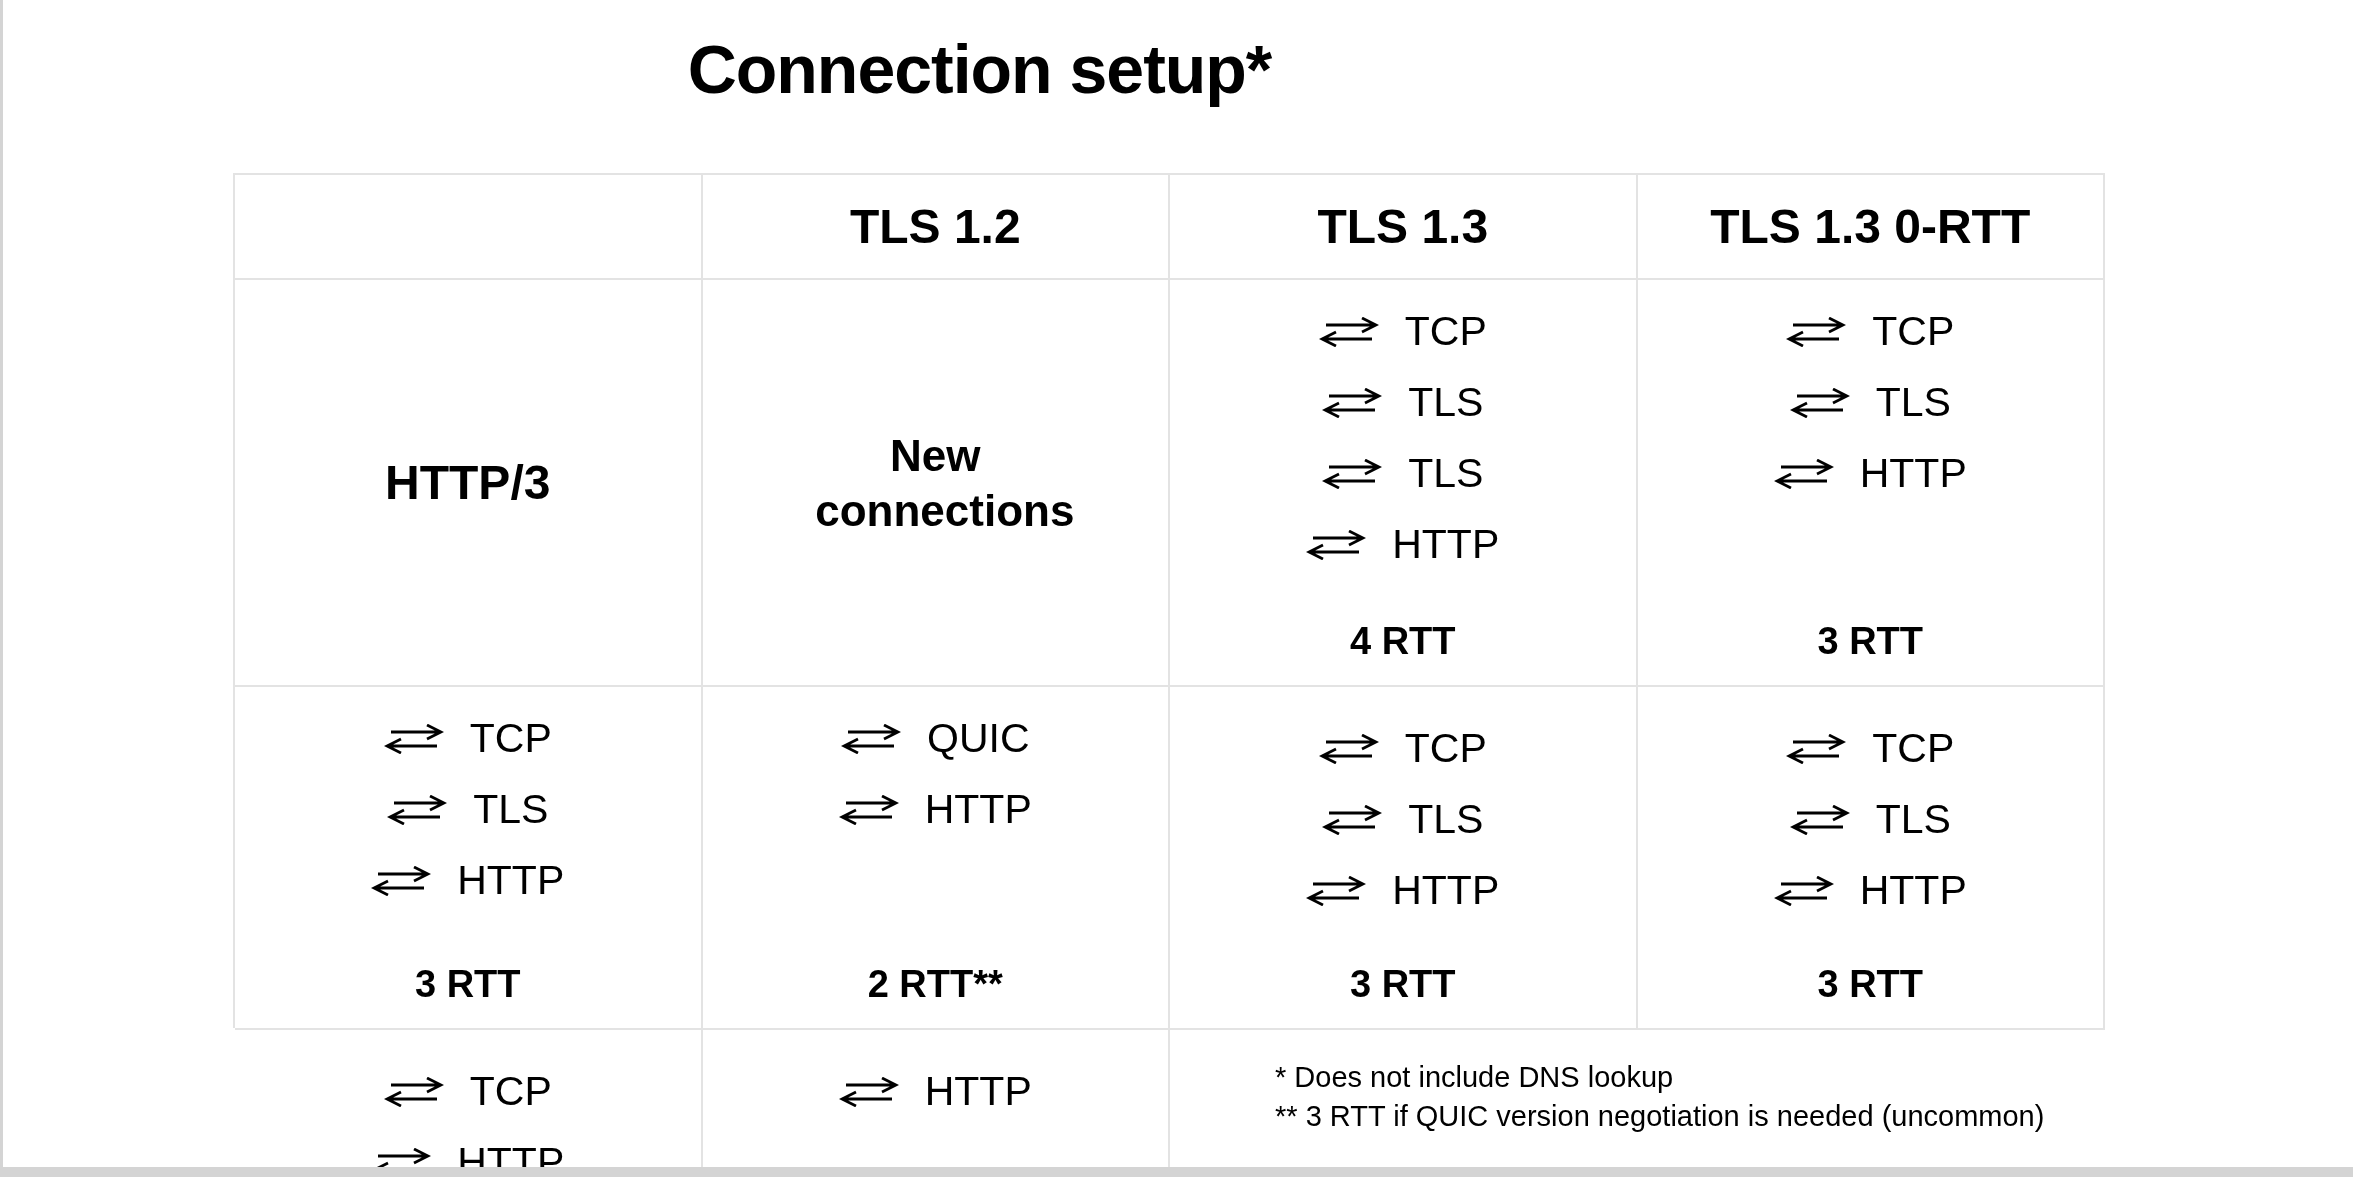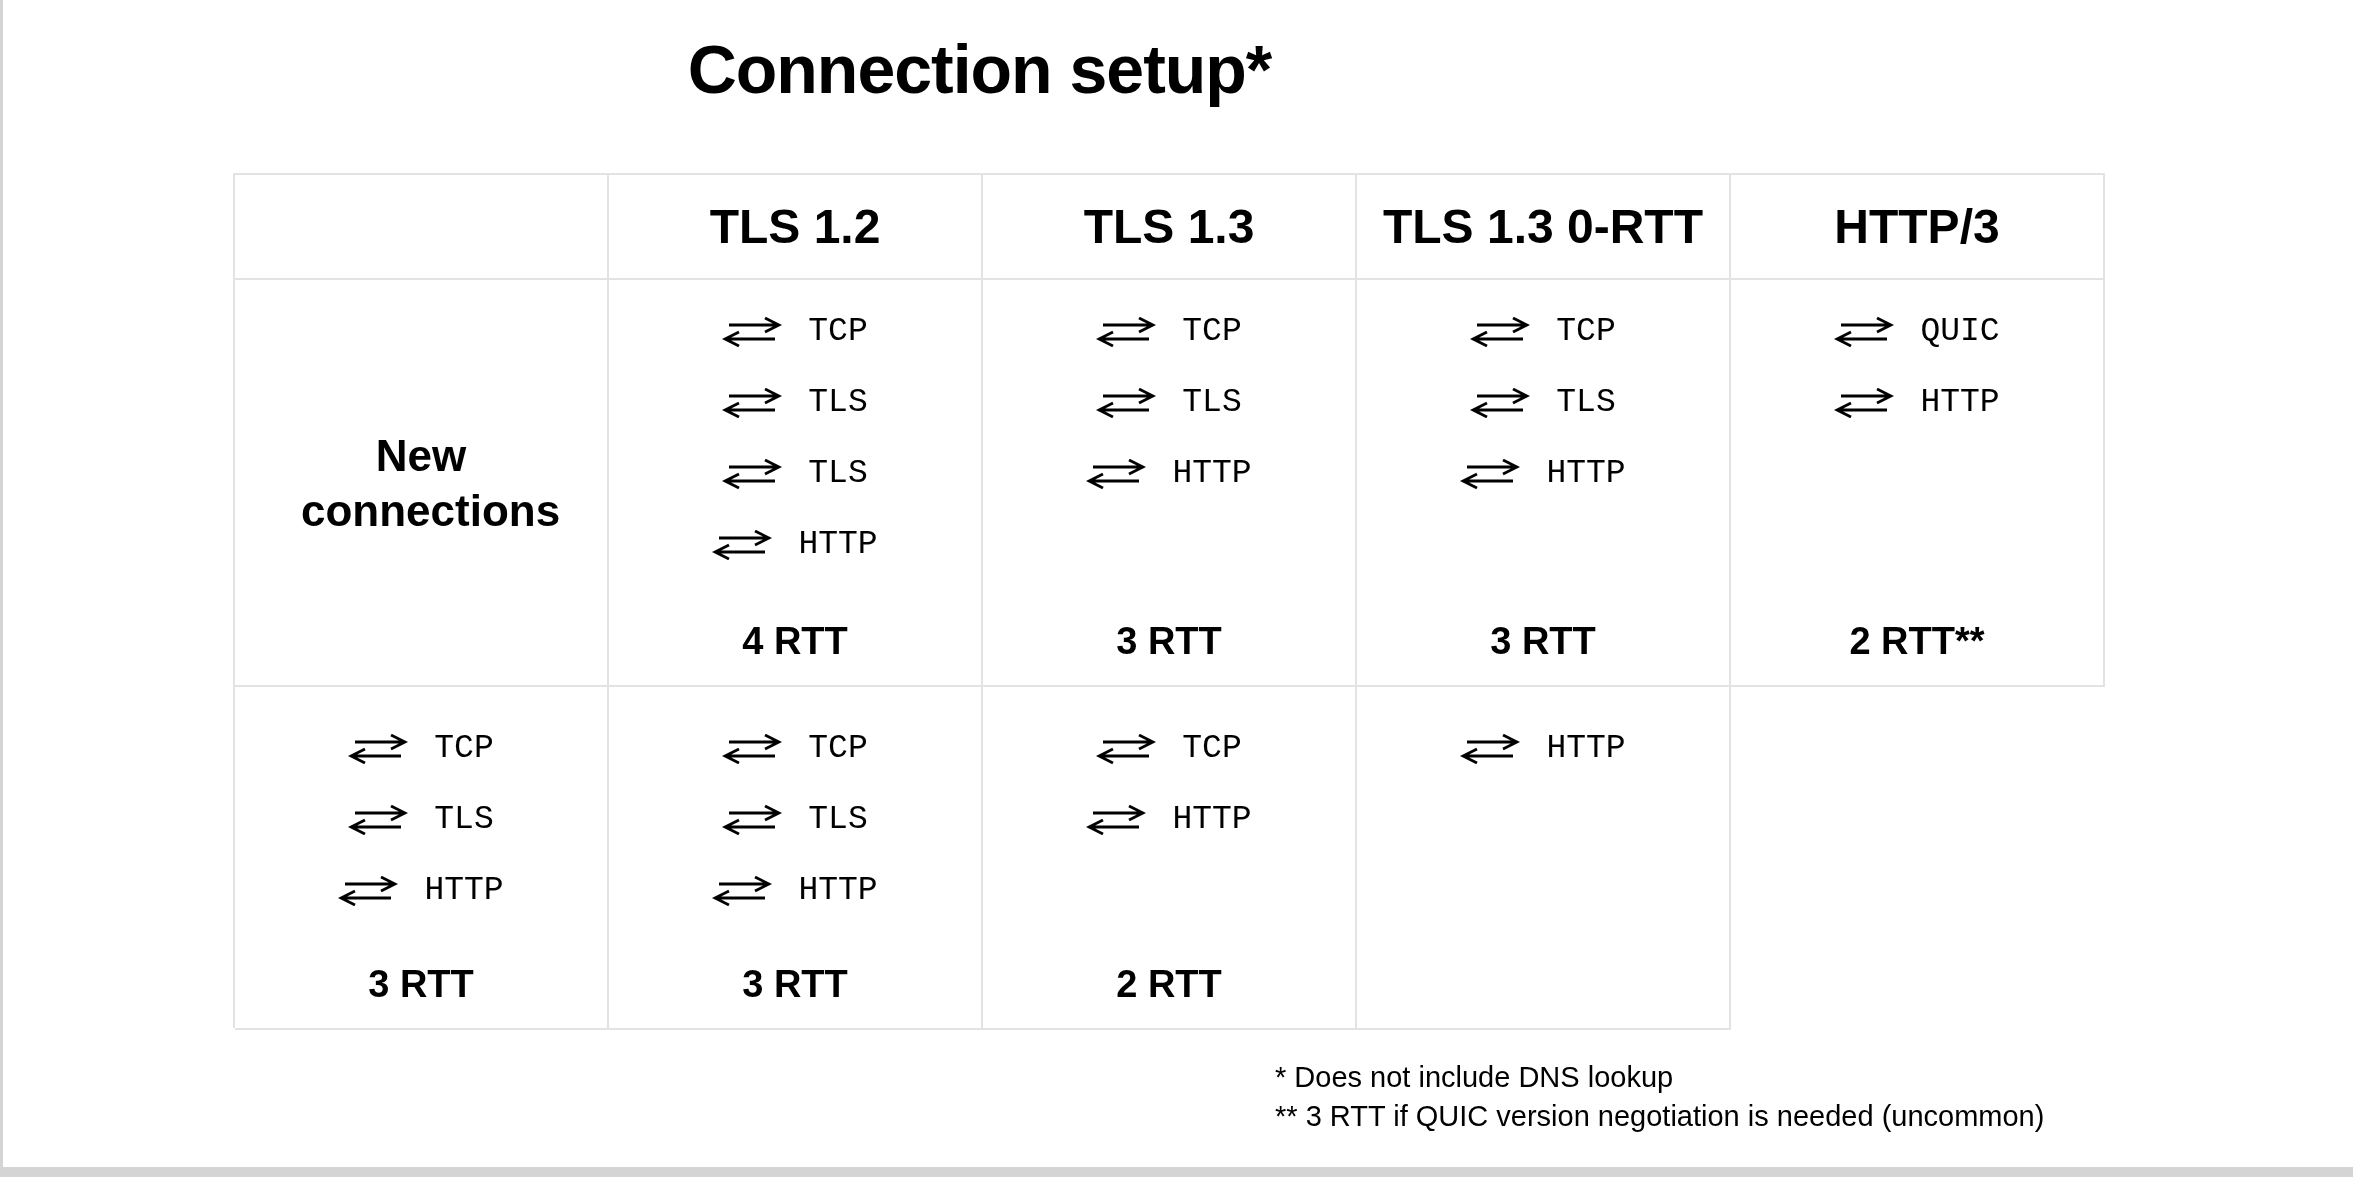--- a/index.html
+++ b/index.html
@@ -27,21 +27,21 @@
   }
   .title{
     position:absolute;top:30px;left:0;width:1959px;
     text-align:center;
     font-size:68px;font-weight:bold;letter-spacing:-1px;
   }
   .conn-table{
     position:absolute;left:233px;top:173px;
     width:1872px;height:855px;
     display:grid;
-    grid-template-columns:repeat(5,1fr);
+    grid-template-columns:repeat(4,1fr);
     grid-template-rows:105px 407px 343px;
     border-top:2px solid var(--border);
     border-left:2px solid var(--border);
   }
   .cell{
     border-right:2px solid var(--border);
     border-bottom:2px solid var(--border);
     display:flex;flex-direction:column;
     min-width:0;
   }
@@ -55,22 +55,21 @@
     font-size:44px;font-weight:bold;
     text-align:center;line-height:1.25;
   }
   .cell.row-label .label-text{max-width:240px;}
   .cell.body.r1{padding-top:16px;}
   .cell.body.r2{padding-top:26px;}
   .step{
     height:71px;
     display:flex;align-items:center;justify-content:center;
     gap:26px;
-    font-size:33px;
-    font-family:Liberation Mono, monospace;
+    font-size:41px;
   }
   .rt-arrow{width:60px;height:30px;flex:0 0 auto;}
   .rt-arrow path{stroke:var(--text);stroke-width:2.8;fill:none;}
   .rtt{
     margin-top:auto;
     padding-bottom:22px;
     text-align:center;
     font-size:38px;font-weight:bold;
   }
   .footnotes{

